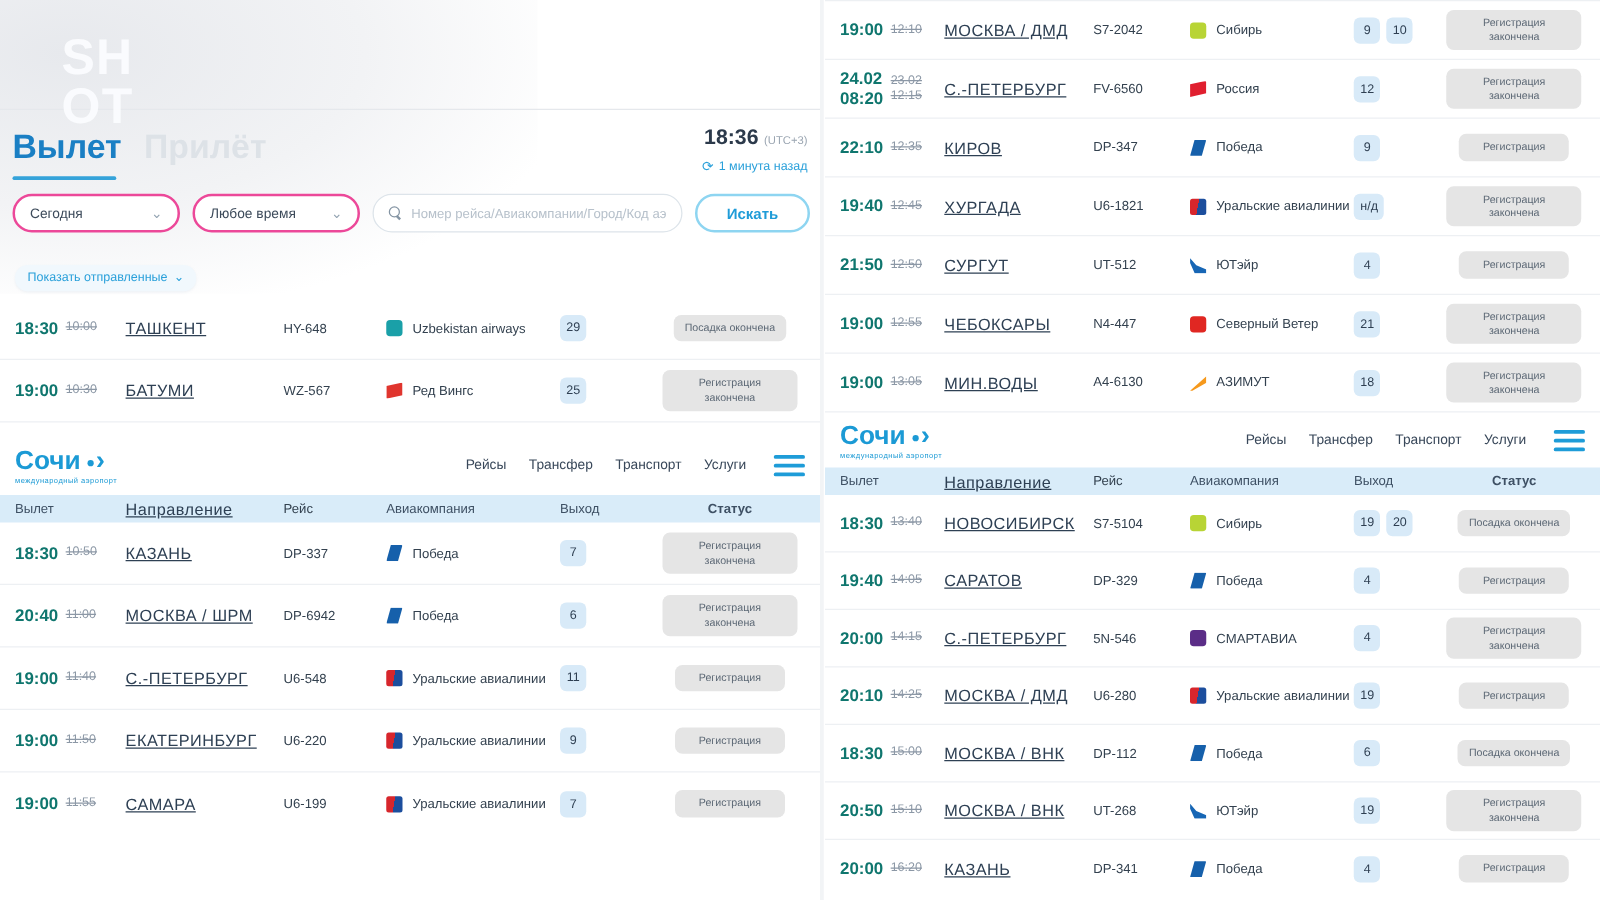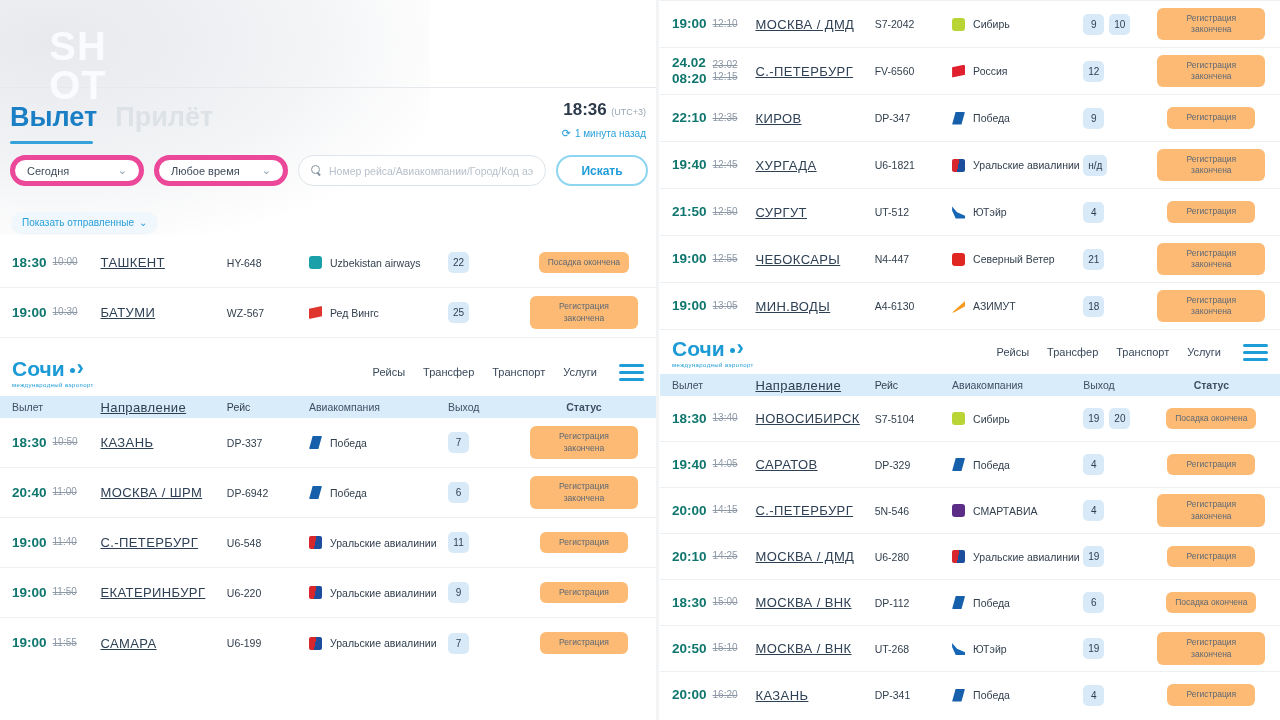--- a/index.html
+++ b/index.html
@@ -37,21 +37,21 @@
   .tab-inactive { color:#dde2e7; }
   .clock { position:absolute; right:10px; top:100px; text-align:right; }
   .clock-time { font-size:17px; font-weight:700; color:#2c3a4b; }
   .clock-utc { font-size:9px; color:#9aa5b1; }
   .refresh { margin-top:7px; font-size:10px; color:#2aa0da; display:flex; gap:4px;
     justify-content:flex-end; align-items:center; cursor:pointer; }
   .refresh-ic { font-size:11px; }
 
   
   .filters { position:absolute; left:10px; right:8px; top:155px; display:flex; gap:10px; }
-  .select { width:134px; height:31px; border:5px solid #ec4899; border-radius:16px;
+  .select { width:134px; height:31px; border:2px solid #ec4899; border-radius:16px;
     background:#fff; display:flex; align-items:center; justify-content:space-between;
     padding:0 12px; font-size:11px; color:#3c4a5a; cursor:pointer; }
   .chev { color:#8fa0af; font-size:11px; }
   .searchbox { flex:1; height:31px; border:1px solid #dde4ea; border-radius:16px;
     background:#fff; display:flex; align-items:center; gap:7px; padding:0 12px; }
   .searchbox input { border:none; outline:none; flex:1; font-size:10.5px; color:#3c4a5a;
     font-family:inherit; background:transparent; }
   .searchbox input::placeholder { color:#b7c1cb; }
   .btn-search { width:92px; height:31px; border:2px solid #8ed5f1; border-radius:16px;
     background:#fff; color:#1f9cd8; font-weight:700; font-size:12px; cursor:pointer;
@@ -79,21 +79,21 @@
   .logo { width:13px; height:13px; flex:0 0 13px; border-radius:3px; display:inline-block; }
   .logo-flag { border-radius:1px; clip-path:polygon(0 22%,100% 0,100% 78%,0 100%); }
   .logo-pobeda { border-radius:1px; clip-path:polygon(28% 0,100% 0,72% 100%,0 100%); }
   .logo-swoosh { border-radius:0; clip-path:polygon(0 8%,38% 52%,100% 78%,100% 100%,28% 100%,0 38%); }
   .logo-azimut { border-radius:0; clip-path:polygon(0 100%,100% 12%,100% 52%,14% 100%); }
   .logo-ural { border-radius:2px; background:linear-gradient(100deg,#d7262c 48%,#1c4e9d 48%); }
   .c-gate { flex:0 0 12%; display:flex; gap:5px; }
   .badge { min-width:21px; height:21px; padding:0 5px; background:#d8eaf8; border-radius:5px;
     font-size:10px; color:#2e3f52; display:inline-flex; align-items:center; justify-content:center; }
   .c-status { flex:0 0 19%; display:flex; justify-content:center; }
-  .pill { background:#fdba74; border-radius:6px; padding:5px 9px; font-size:8.5px; color:#5c6875;
+  .pill { background:#e5e5e5; border-radius:6px; padding:5px 9px; font-size:8.5px; color:#5c6875;
     text-align:center; line-height:1.3; min-width:88px; max-width:108px; }
 
   
   .site-header { position:absolute; left:0; right:0; height:44px; display:flex;
     align-items:center; justify-content:space-between; padding:0 12px; }
   .slogo { display:flex; flex-direction:column; cursor:pointer; }
   .slogo-row { display:flex; align-items:center; gap:2px; }
   .slogo-name { font-size:21px; font-weight:700; color:#1b9ad5; }
   .slogo-dot { width:5px; height:5px; border-radius:50%; background:#1b9ad5; margin:4px 0 0 3px; }
   .slogo-arrow { font-size:22px; font-weight:700; color:#1b9ad5; line-height:1; margin-top:-2px; }
@@ -168,21 +168,21 @@
       <span class="t-new">18:30</span>
       <span class="t-old">10:00</span>
     </div>
     <div class="c-city">ТАШКЕНТ</div>
     <div class="c-flight">HY-648</div>
     <div class="c-air">
       <span class="logo logo-square" style="background: rgb(26, 160, 168);"></span>
       <span class="aname">Uzbekistan airways</span>
     </div>
     <div class="c-gate">
-            <span class="badge">22</span>
+            <span class="badge">29</span>
           </div>
     <div class="c-status">
       <span class="pill">Посадка окончена</span>
     </div>
   </div>
         <div class="frow">
     <div class="c-time">
       <span class="t-new">19:00</span>
       <span class="t-old">10:30</span>
     </div>

